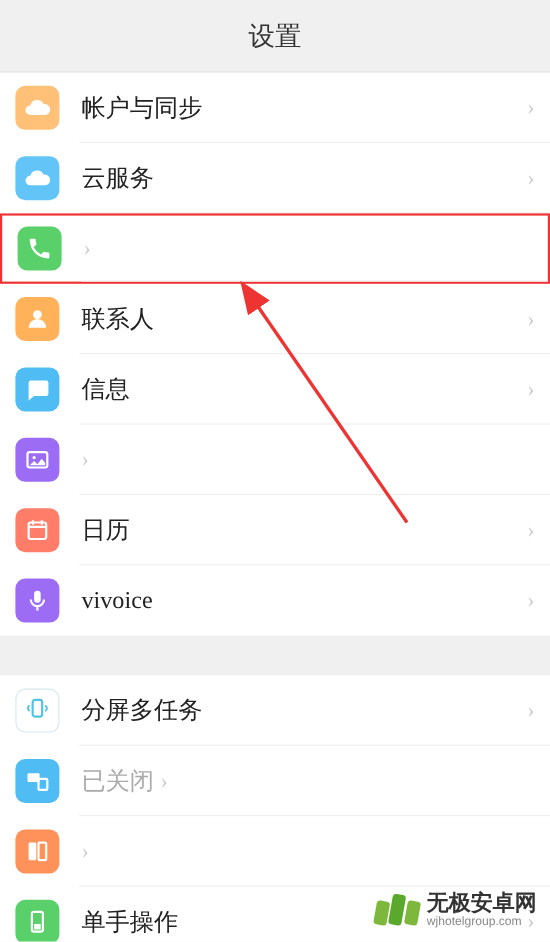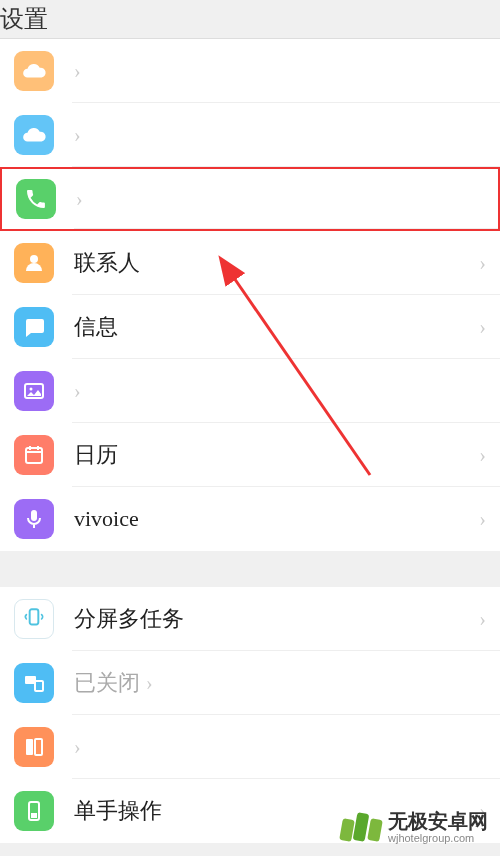--- a/index.html
+++ b/index.html
@@ -9,24 +9,25 @@
     }
     body {
       width: 500px;
       height: 856px;
       background: #f0f0f0;
       font-family: "STKaiti", "KaiTi", "楷体", serif;
       position: relative;
       overflow: hidden;
     }
     .header {
-      height: 39px;
+      height: 66px;
       background: #f0f0f0;
       display: flex;
       align-items: center;
+      justify-content: center;
       font-size: 24px;
       color: #333;
       border-bottom: 1px solid #ddd;
     }
     .group {
       margin-bottom: 18px;
       background: #fff;
     }
     .row {
       display: flex;
@@ -125,28 +126,30 @@
 
 <div id="list-root">
     <div class="group">
       <div class="row row-border">
         <div class="icon-box" style="background: rgb(255, 192, 120);">
           <svg width="26" height="26" viewBox="0 0 24 24">
             <path fill="#ffffff" d="M19 18H6a4 4 0 010-8 6 6 0 0111.3-1A4.5 4.5 0 0119 18z"></path>
             <path fill="none" stroke="#ffffff" stroke-width="1.5" d="M10 13a2.5 2.5 0 014 0M14 15a2.5 2.5 0 01-4 0" stroke-linecap="round"></path>
           </svg>
         </div>
+        <span class="row-label">帐户与同步</span>
         <span class="chevron">›</span>
       </div>
       <div class="row row-border">
         <div class="icon-box" style="background: rgb(99, 197, 247);">
           <svg width="26" height="26" viewBox="0 0 24 24">
             <path fill="#ffffff" d="M19 18H6a4 4 0 010-8 6 6 0 0111.3-1A4.5 4.5 0 0119 18z"></path>
           </svg>
         </div>
+        <span class="row-label">云服务</span>
         <span class="chevron">›</span>
       </div>
       <div class="row row-border highlight">
         <div class="icon-box" style="background: rgb(89, 208, 106);">
           <svg width="24" height="24" viewBox="0 0 24 24">
             <path fill="#ffffff" d="M6.6 10.8a15 15 0 006.6 6.6l2.2-2.2a1 1 0 011-.25 11 11 0 003.5.6 1 1 0 011 1V20a1 1 0 01-1 1A17 17 0 013 4a1 1 0 011-1h3.5a1 1 0 011 1 11 11 0 00.6 3.5 1 1 0 01-.25 1z"></path>
           </svg>
         </div>
         <span class="chevron">›</span>
       </div>

